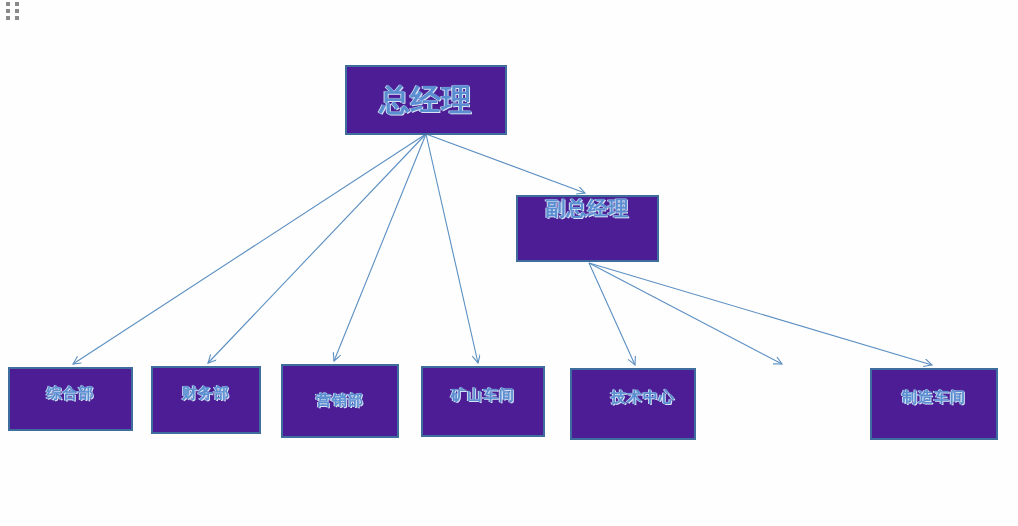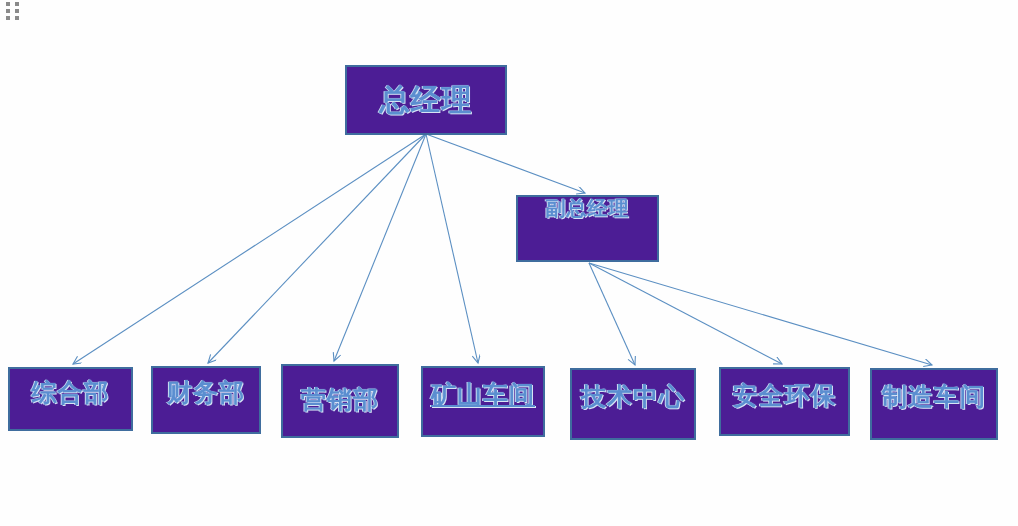--- a/index.html
+++ b/index.html
@@ -82,36 +82,36 @@
   #node-dgm {
     left: 516px; top: 195px; width: 143px; height: 67px;
   }
   #node-dgm .node-label {
     font-size: 20px;
     line-height: 20px;
     padding-top: 1px;
   }
   
   .node-dept .node-label {
-    font-size: 25px;
+    font-size: 15px;
     line-height: 20px;
   }
   #node-d0 { left: 8px;   top: 367px; width: 125px; height: 64px; }
   #node-d1 { left: 151px; top: 366px; width: 110px; height: 68px; }
   #node-d2 { left: 281px; top: 364px; width: 118px; height: 74px; }
   #node-d3 { left: 421px; top: 366px; width: 124px; height: 71px; }
   #node-d4 { left: 570px; top: 368px; width: 126px; height: 72px; }
   #node-d5 { left: 719px; top: 367px; width: 131px; height: 69px; }
   #node-d6 { left: 870px; top: 368px; width: 128px; height: 72px; }
 
   #node-d0 .node-label { padding-top: 14px; }
   #node-d1 .node-label { padding-top: 15px; }
   #node-d2 .node-label { padding-top: 24px; }
-  #node-d3 .node-label { padding-top: 17px; text-decoration: underline; }
-  #node-d4 .node-label { padding-top: 17px; }
+  #node-d3 .node-label { padding-top: 17px; }
+  #node-d4 .node-label { padding-top: 17px; margin-left: 10px; }
   #node-d5 .node-label { padding-top: 17px; }
   #node-d6 .node-label { padding-top: 17px; }
 </style>
 </head>
 <body>
 
 <div id="canvas">
 
   <div id="drag-handle">
     <span></span>
@@ -165,21 +165,18 @@
   </div>
 
   <div class="node node-dept" id="node-d3">
     <span class="node-label">矿山车间</span>
   </div>
 
   <div class="node node-dept" id="node-d4">
     <span class="node-label">技术中心</span>
   </div>
 
-  <div class="node node-dept" id="node-d5">
-    <span class="node-label">安全环保</span>
-  </div>
 
   <div class="node node-dept" id="node-d6">
     <span class="node-label">制造车间</span>
   </div>
 
 </div>
 
 </body></html>

